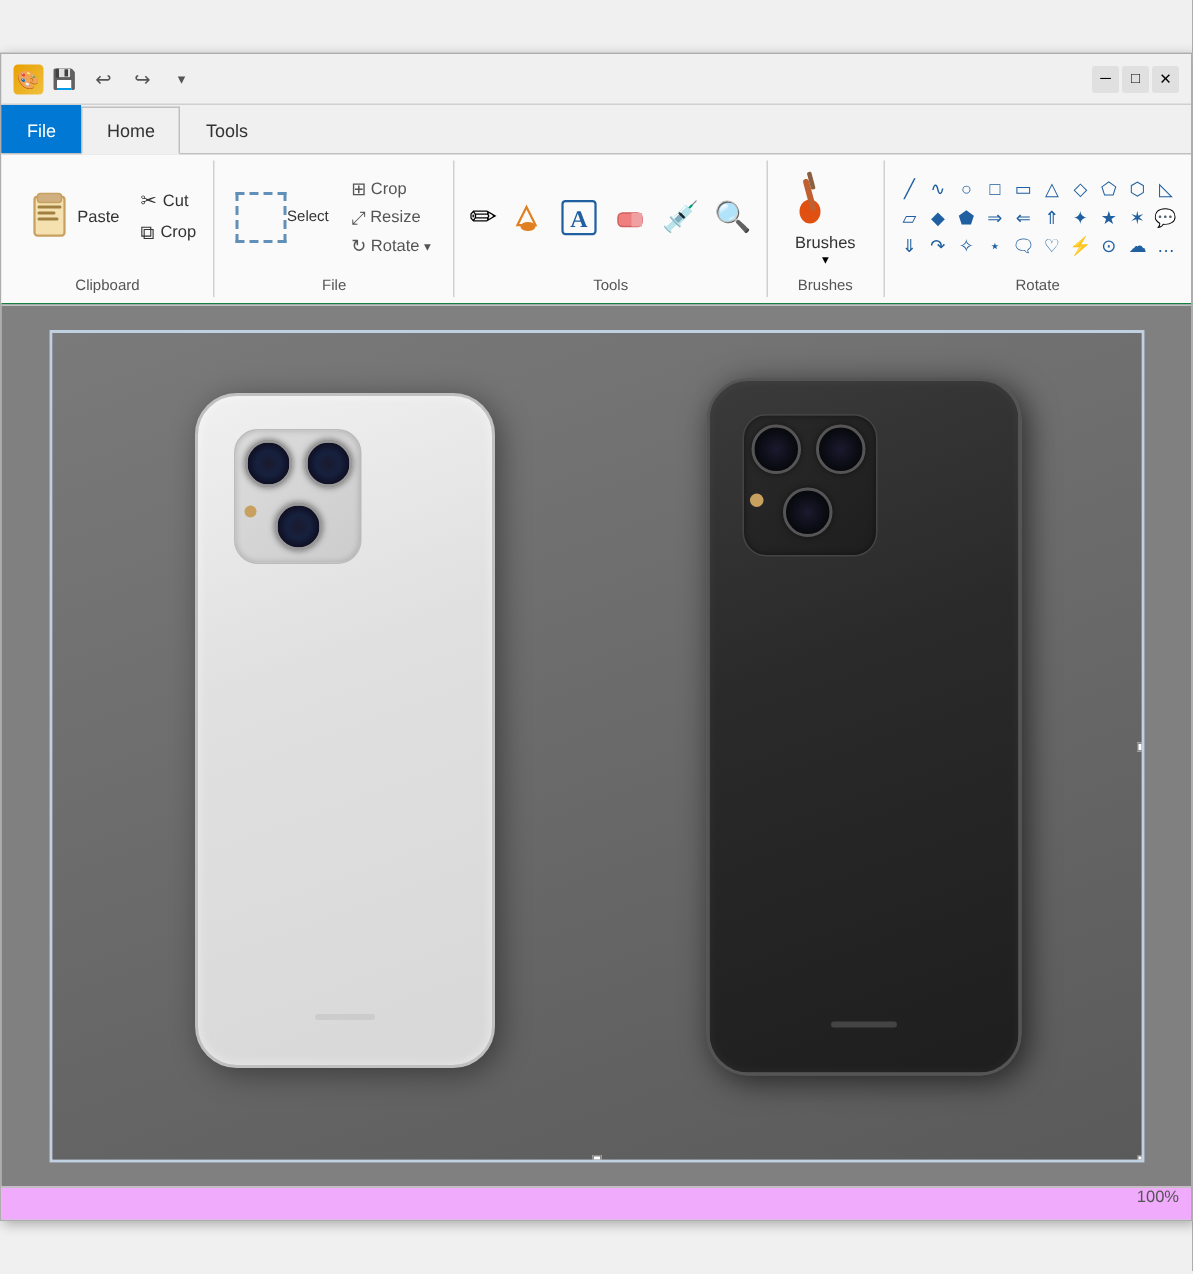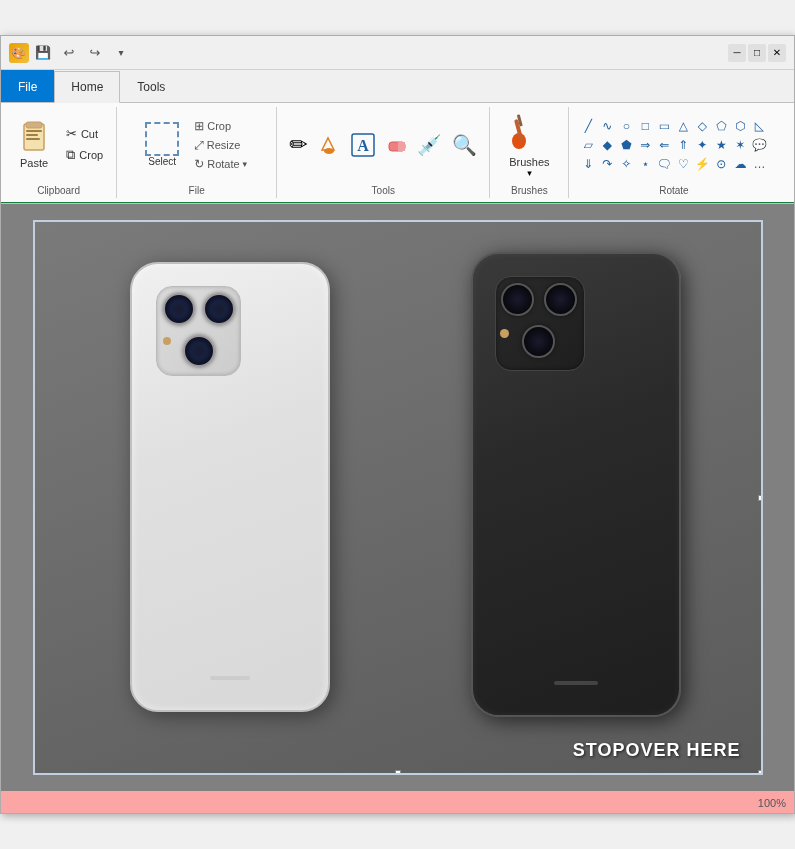--- a/index.html
+++ b/index.html
@@ -124,21 +124,21 @@
     .ribbon-group-label {
       font-size: 10px;
       color: #555;
       padding: 3px 0 2px;
       text-align: center;
     }
 
     
     .paste-btn {
       display: flex;
-      flex-direction: column;
+      flex-direction: row;
       align-items: center;
       padding: 2px 6px;
       cursor: pointer;
       border: 1px solid transparent;
       border-radius: 2px;
       background: transparent;
       gap: 1px;
     }
     .paste-icon {
       width: 36px; height: 36px;
@@ -159,21 +159,21 @@
       font-size: 11px;
       cursor: pointer;
       color: #333;
       border: 1px solid transparent;
       border-radius: 2px;
       background: transparent;
       white-space: nowrap;
     }
     .small-btn-icon { font-size: 13px; }
     .select-area {
-      display: flex; flex-direction: column; align-items: center;
+      display: flex; flex-direction: row; align-items: center;
       cursor: pointer; padding: 2px;
       border: 1px solid transparent; border-radius: 2px;
     }
     .select-rect {
       width: 34px; height: 34px;
       border: 2px dashed #6090b8;
       background: transparent;
       display: flex; align-items: center; justify-content: center;
     }
     .select-label { font-size: 10px; color: #333; }
@@ -340,24 +340,24 @@
       background: white;
       border: 1px solid #888;
     }
     .handle-r { right: -3px; top: 50%; transform: translateY(-50%); }
     .handle-b { bottom: -3px; left: 50%; transform: translateX(-50%); }
     .handle-br { right: -3px; bottom: -3px; }
 
     
     .status-bar {
       height: 22px;
-      background: #fca5a5;
+      background: #f0abfc;
       border-top: 1px solid #c0c0c0;
       display: flex;
-      align-items: center;
+      align-items: flex-start;
       padding: 0 8px;
       font-size: 11px;
       color: #555;
       gap: 16px;
     }
   </style>
 </head>
 <body>
 
 <div class="window">
@@ -568,21 +568,20 @@
             <div class="cam-lens cam-lr1" style="background:radial-gradient(circle, #1a1a2e 0%, #000 100%);border:2px solid #555;border-radius:50%;position:absolute;"></div>
             <div class="cam-lens cam-lr2" style="background:radial-gradient(circle, #1a1a2e 0%, #000 100%);border:2px solid #555;border-radius:50%;position:absolute;"></div>
             <div class="cam-lens cam-lr3" style="background:radial-gradient(circle, #1a1a2e 0%, #000 100%);border:2px solid #555;border-radius:50%;position:absolute;"></div>
             <div class="cam-dotr"></div>
           </div>
           <div class="apple-logo-dark"></div>
 
           <div style="position:absolute;bottom:30px;left:50%;transform:translateX(-50%);width:44px;height:4px;background:#444;border-radius:2px;"></div>
         </div>
 
-        <div class="watermark">STOPOVER HERE</div>
 
       </div>
 
       <div class="handle handle-r"></div>
       <div class="handle handle-b"></div>
       <div class="handle handle-br"></div>
     </div>
   </div>
 
   <div class="status-bar">

